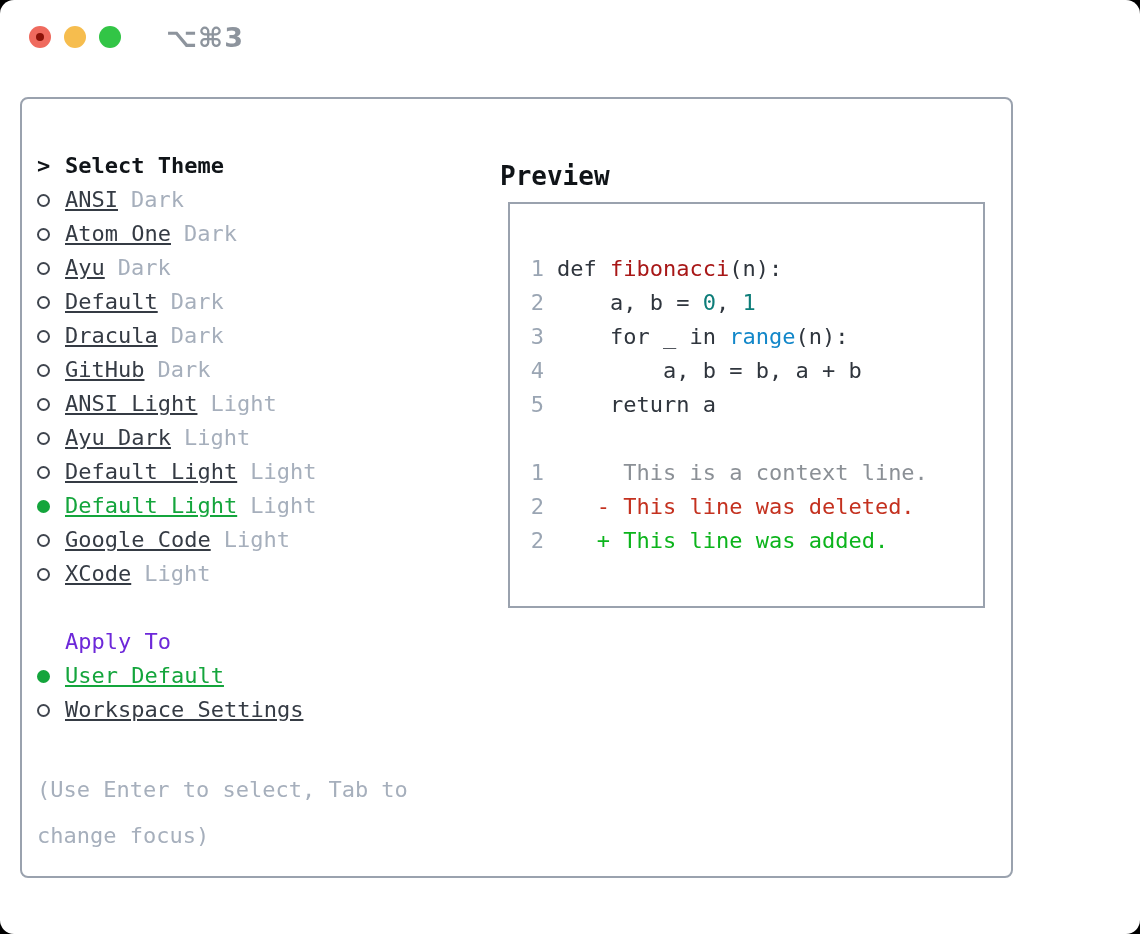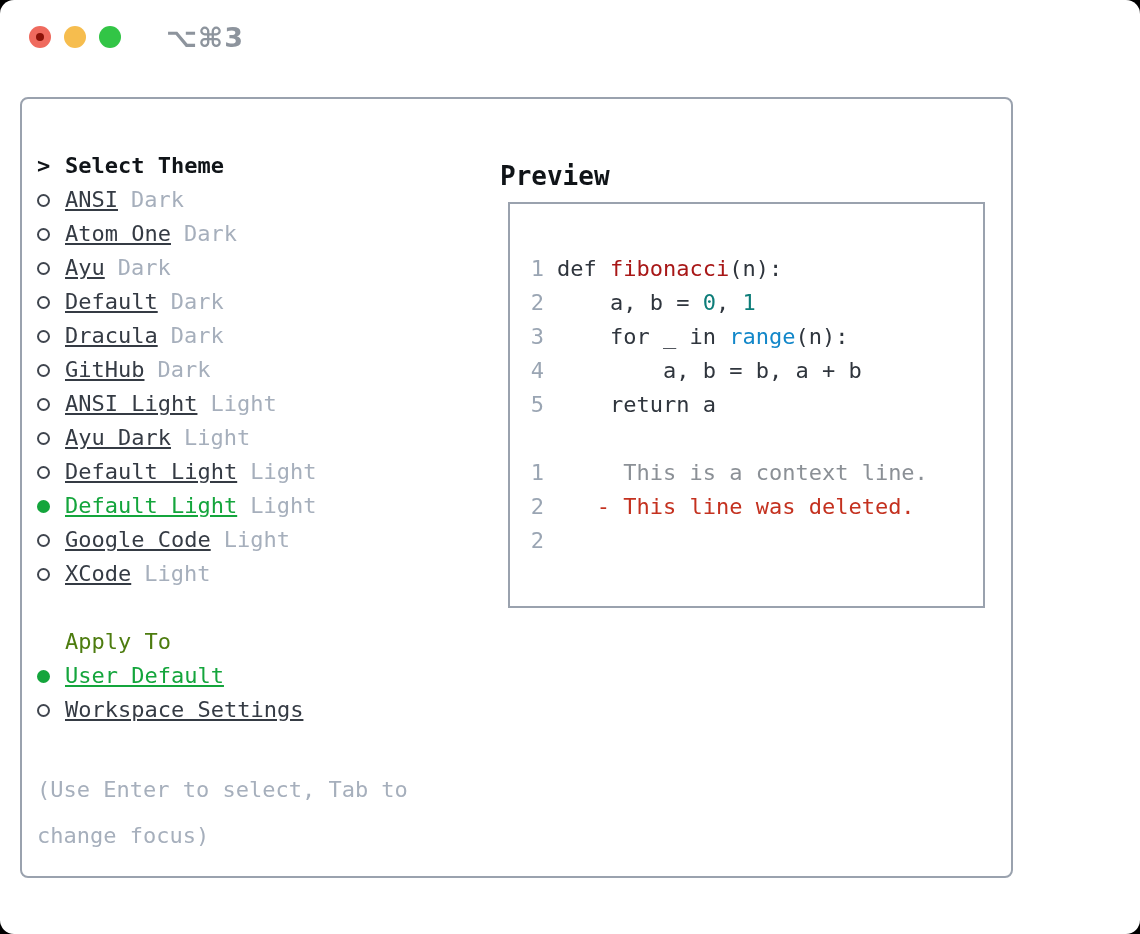--- a/index.html
+++ b/index.html
@@ -52,21 +52,21 @@
   
   .left-col{position:absolute;left:15px;top:50px;width:450px;}
   .marker{width:28px;display:inline-flex;align-items:center;flex:0 0 28px;}
   .arrow{font-weight:bold;color:var(--heading);}
   .dot{width:13px;height:13px;border:2px solid #40464f;border-radius:50%;}
   .selected .dot{background:var(--accent-green);border-color:var(--accent-green);}
   .header-label{font-weight:bold;color:var(--heading);}
   .t-name{color:var(--text-dark);text-decoration:underline;}
   .t-variant{color:var(--muted);margin-left:13px;text-align:right;}
   .selected .t-name{color:var(--accent-green);}
-  .apply-header{color:#4d7c0f;}
+  .apply-header{color:#6d28d9;}
   .hint{color:var(--muted);margin-top:12px;}
   
   .preview-label{position:absolute;left:478px;top:60px;height:34px;line-height:34px;
     font-size:26px;font-weight:bold;color:var(--heading);}
   .preview-box{
     position:absolute;left:486px;top:103px;width:477px;height:406px;
     border:2px solid var(--window-border);background:#fff;overflow:hidden;
   }
   .code-lines{position:absolute;left:0;top:48px;width:100%;}
   .code-line{height:34px;display:flex;align-items:center;padding-left:20px;
@@ -142,18 +142,18 @@
     <div class="preview-box">
       <div class="code-lines" id="code-lines">
           <div class="code-line"><span class="ln">1</span><span class="code"><span class="tok-default">def </span><span class="tok-func">fibonacci</span><span class="tok-default">(n):</span></span></div>
           <div class="code-line"><span class="ln">2</span><span class="code"><span class="tok-default">    a, b = </span><span class="tok-num">0</span><span class="tok-default">, </span><span class="tok-num">1</span></span></div>
           <div class="code-line"><span class="ln">3</span><span class="code"><span class="tok-default">    for _ in </span><span class="tok-builtin">range</span><span class="tok-default">(n):</span></span></div>
           <div class="code-line"><span class="ln">4</span><span class="code"><span class="tok-default">        a, b = b, a + b</span></span></div>
           <div class="code-line"><span class="ln">5</span><span class="code"><span class="tok-default">    return a</span></span></div>
           <div class="code-line"><span class="ln"></span><span class="code"></span></div>
           <div class="code-line"><span class="ln">1</span><span class="code"><span class="tok-context">     This is a context line.</span></span></div>
           <div class="code-line"><span class="ln">2</span><span class="code"><span class="tok-deleted">   - This line was deleted.</span></span></div>
-          <div class="code-line"><span class="ln">2</span></div>
+          <div class="code-line"><span class="ln">2</span><span class="code"><span class="tok-added">   + This line was added.</span></span></div>
         </div>
     </div>
 
   </div>
 </div>
 
 </body></html>

